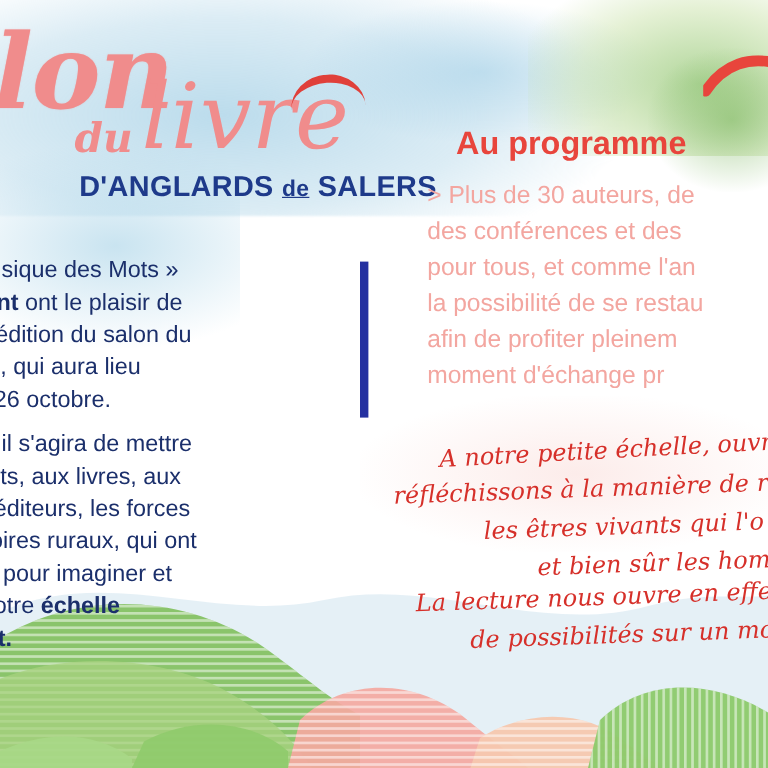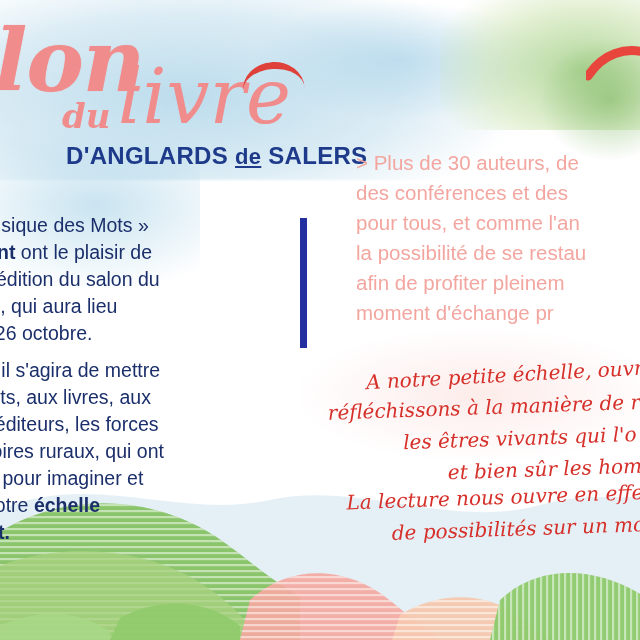--- a/index.html
+++ b/index.html
@@ -92,21 +92,21 @@
   }
   .title-anglards {
     position: absolute;
     left: 66px; top: 142px;
     font-family: "Liberation Sans", sans-serif;
     font-weight: bold;
     font-size: 24px;
     color: #1e3a8a;
     letter-spacing: 0.3px;
   }
-  .title-anglards .small { font-size: 22px; text-decoration: underline; }
+  .title-anglards .small { font-size: 19px; text-decoration: underline; }
 
   
   .programme-title {
     position: absolute;
     left: 380px; top: 104px;
     font-family: "Liberation Sans", sans-serif;
     font-weight: bold;
     font-size: 27px;
     color: #e8453c;
   }
@@ -219,20 +219,21 @@
   <div class="title-salon">alon</div>
   <div class="title-livre">livre</div>
   <div class="livre-accent"></div>
   <div class="title-du">du</div>
   <div class="title-anglards">
     <span>D'ANGLARDS</span>
     <span class="small">de</span>
     <span>SALERS</span>
   </div>
 
+  <div class="programme-title">Au programme</div>
   <div class="programme-body">
     <div>&gt; Plus de 30 auteurs, de</div>
     <div>des conférences et des</div>
     <div>pour tous, et comme l'an</div>
     <div>la possibilité de se restau</div>
     <div>afin de profiter pleinem</div>
     <div>moment d'échange pr</div>
   </div>
 
   <div class="divider-bar"></div>

